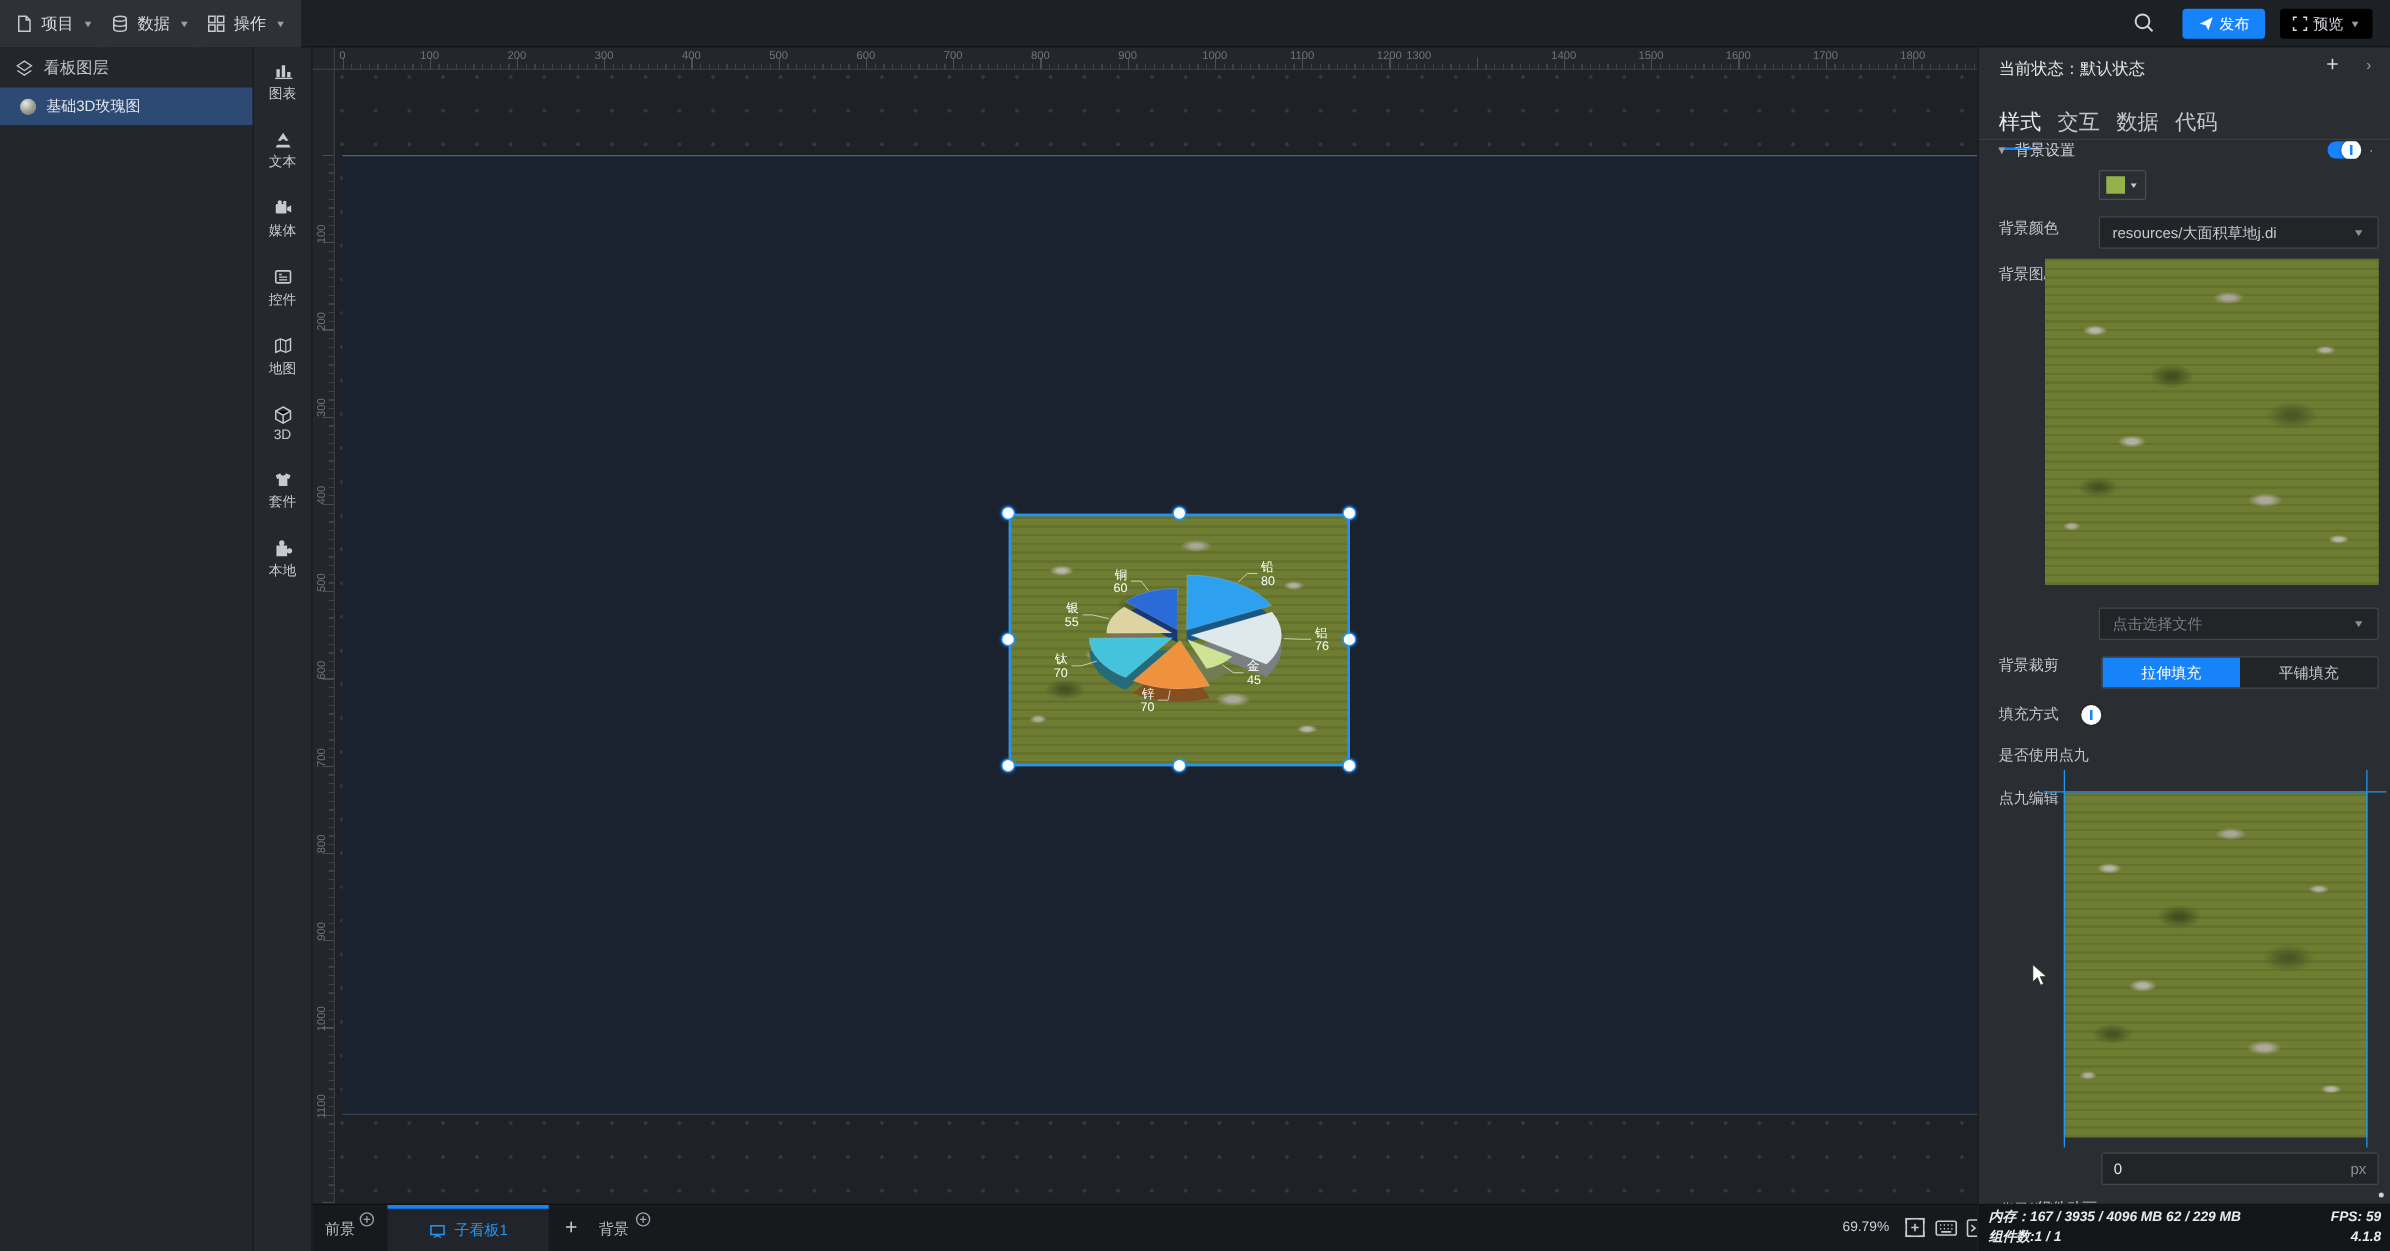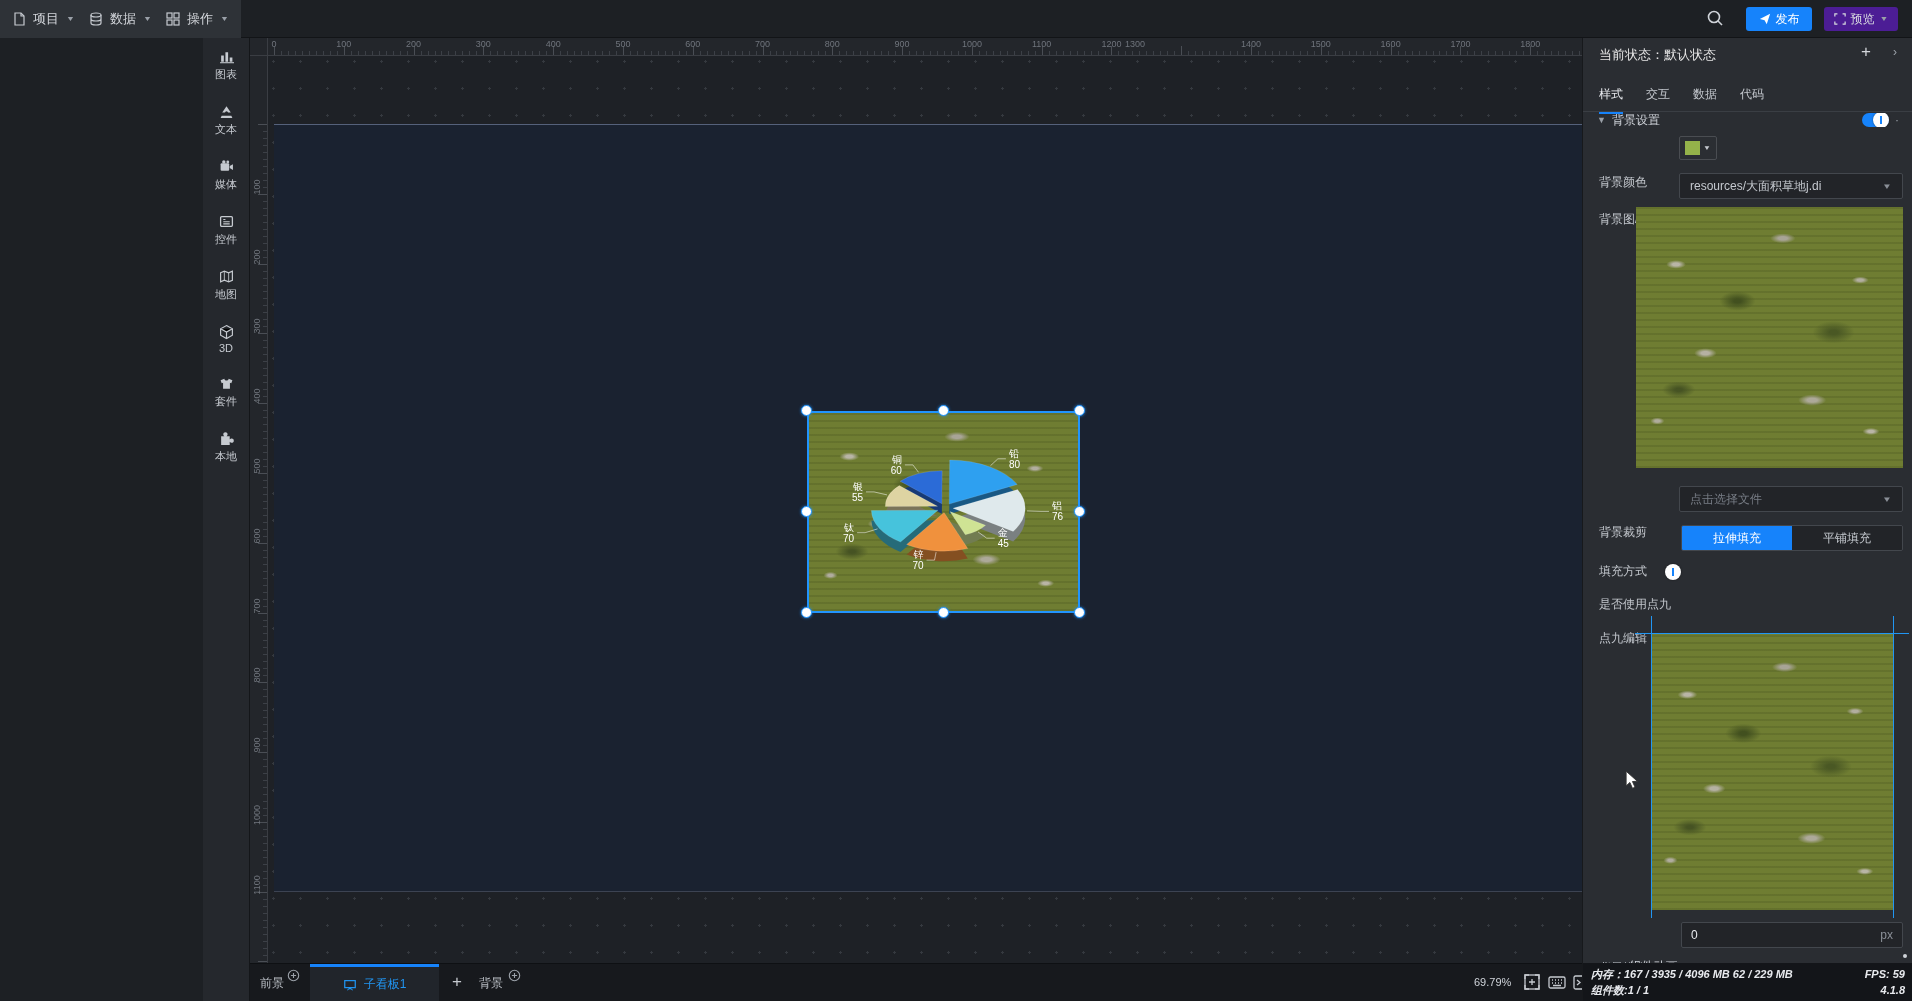--- a/index.html
+++ b/index.html
@@ -9,21 +9,21 @@
   #app { position:relative; width:1912px; height:1001px; }
 
   
   #topbar { left:0; top:0; width:1912px; height:38px; background:#1d2024; border-bottom:1px solid #121417; }
   .menu-chip { position:absolute; top:0; height:38px; background:#2e3237; display:flex; align-items:center; gap:7px;
     padding:0 12px; font-size:13px; color:#d4d7dc; cursor:default; }
   .menu-chip svg { display:block; }
   .chev { font-size:9px; color:#9aa0a8; transform:scaleY(.8); }
   #publish-btn { left:1746px; top:7px; width:66px; height:24px; background:#1683fb; border-radius:3px; color:#fff;
     font-size:12px; display:flex; align-items:center; justify-content:center; gap:5px; }
-  #preview-btn { left:1824px; top:7px; width:74px; height:24px; background:#4c1d95; border-radius:3px; color:#d8dbe0;
+  #preview-btn { left:1824px; top:7px; width:74px; height:24px; background:#000000; border-radius:3px; color:#d8dbe0;
     font-size:12px; display:flex; align-items:center; justify-content:center; gap:5px; }
   #search-btn { left:1706px; top:9px; }
 
   
   #layers-panel { left:0; top:38px; width:203px; height:963px; background:#23262b; border-right:1px solid #17191c; }
   #layers-header { display:flex; align-items:center; gap:8px; height:32px; padding:0 12px; color:#c0c4ca; font-size:13px; }
   .layer-item { display:flex; align-items:center; gap:8px; height:30px; padding:0 10px 0 16px; font-size:12px; color:#e2e5ea; }
   .layer-item.selected { background:#2c4a74; }
   .sphere { width:13px; height:13px; border-radius:50%; background:radial-gradient(circle at 35% 30%, #e8e8e4, #9a9a94 55%, #6c6c68); }
 
@@ -78,21 +78,21 @@
   .bottom-ico { position:absolute; top:8px; width:20px; height:20px; }
   #zoom-label { position:absolute; left:1224px; top:12px; font-size:11px; color:#cfd3d9; }
 
   
   #inspector { left:1582px; top:38px; width:330px; height:963px; background:#2a2d32; border-left:1px solid #17191c; font-size:12px; }
   #state-row { left:0; top:0; width:330px; height:30px; }
   #state-text { position:absolute; left:16px; top:8px; color:#e5e5e5; font-size:13px; }
   #state-add { position:absolute; left:278px; top:4px; font-size:17px; color:#d4d7dc; }
   #state-next { position:absolute; left:310px; top:7px; font-size:12px; color:#9aa0a8; }
   #insp-tabs { left:0; top:40px; width:330px; height:34px; border-bottom:1px solid #3a3e44; }
-  .insp-tab { position:absolute; top:8px; font-size:12px; color:#c3c7cd; padding-bottom:9px;font-family:Liberation Serif, serif; }
+  .insp-tab { position:absolute; top:8px; font-size:17px; color:#c3c7cd; padding-bottom:9px;font-family:Liberation Serif, serif; }
   .insp-tab.active { color:#e8eaee; border-bottom:2px solid #1683fb; }
   .clip-strip { overflow:hidden; }
   .sec-row { display:flex; align-items:center; height:26px; padding:0 14px; color:#cfd3d9; font-size:12px; gap:6px; }
   .sec-caret { font-size:9px; color:#9aa0a8; }
   .toggle { width:27px; height:14px; border-radius:7px; background:#1683fb; position:relative; }
   .toggle .knob { position:absolute; right:0px; top:-1px; width:16px; height:16px; border-radius:50%; background:#fff;
     box-shadow:0 0 2px rgba(0,0,0,.5); }
   .toggle .knob::after { content:""; position:absolute; left:7px; top:4px; width:1.5px; height:8px; background:#1683fb; }
   .insp-label { position:absolute; left:16px; color:#c3c7cd;margin-top:32px; }
   .select { position:absolute; height:26px; background:#222428; border:1px solid #43474d; border-radius:2px;
@@ -163,20 +163,33 @@
     </div>
     <div id="preview-btn" class="abs">
       <svg width="12" height="12" viewBox="0 0 14 14">
           <path d="M1 4V1h3 M10 1h3v3 M13 10v3h-3 M4 13H1v-3" fill="none" stroke="#d8dbe0" stroke-width="1.4"></path>
         </svg>
       <span>预览</span>
         <span class="chev">▼</span>
     </div>
   </div>
 
+  <div id="layers-panel" class="abs">
+    <div id="layers-header">
+      <svg width="15" height="15" viewBox="0 0 16 16">
+          <path d="M8 2 14 6 8 10 2 6Z" fill="none" stroke="#c0c4ca" stroke-width="1.2"></path>
+          <path d="M2 10l6 4 6-4" fill="none" stroke="#c0c4ca" stroke-width="1.2"></path>
+        </svg>
+      <span>看板图层</span>
+    </div>
+    <div class="layer-item selected">
+      <span class="sphere"></span>
+      <span>基础3D玫瑰图</span>
+    </div>
+  </div>
 
   <div id="toolbox" class="abs">
       <div class="tool-item">
         <svg width="17" height="15" viewBox="0 0 14 14">
           <path d="M2 12V6h2.5v6M6 12V3h2.5v9M10 12V8h2.5v4" fill="#c6cad0"></path>
           <path d="M1 12.8h13" stroke="#c6cad0"></path>
         </svg>
         <span>图表</span>
       </div>
       <div class="tool-item">

